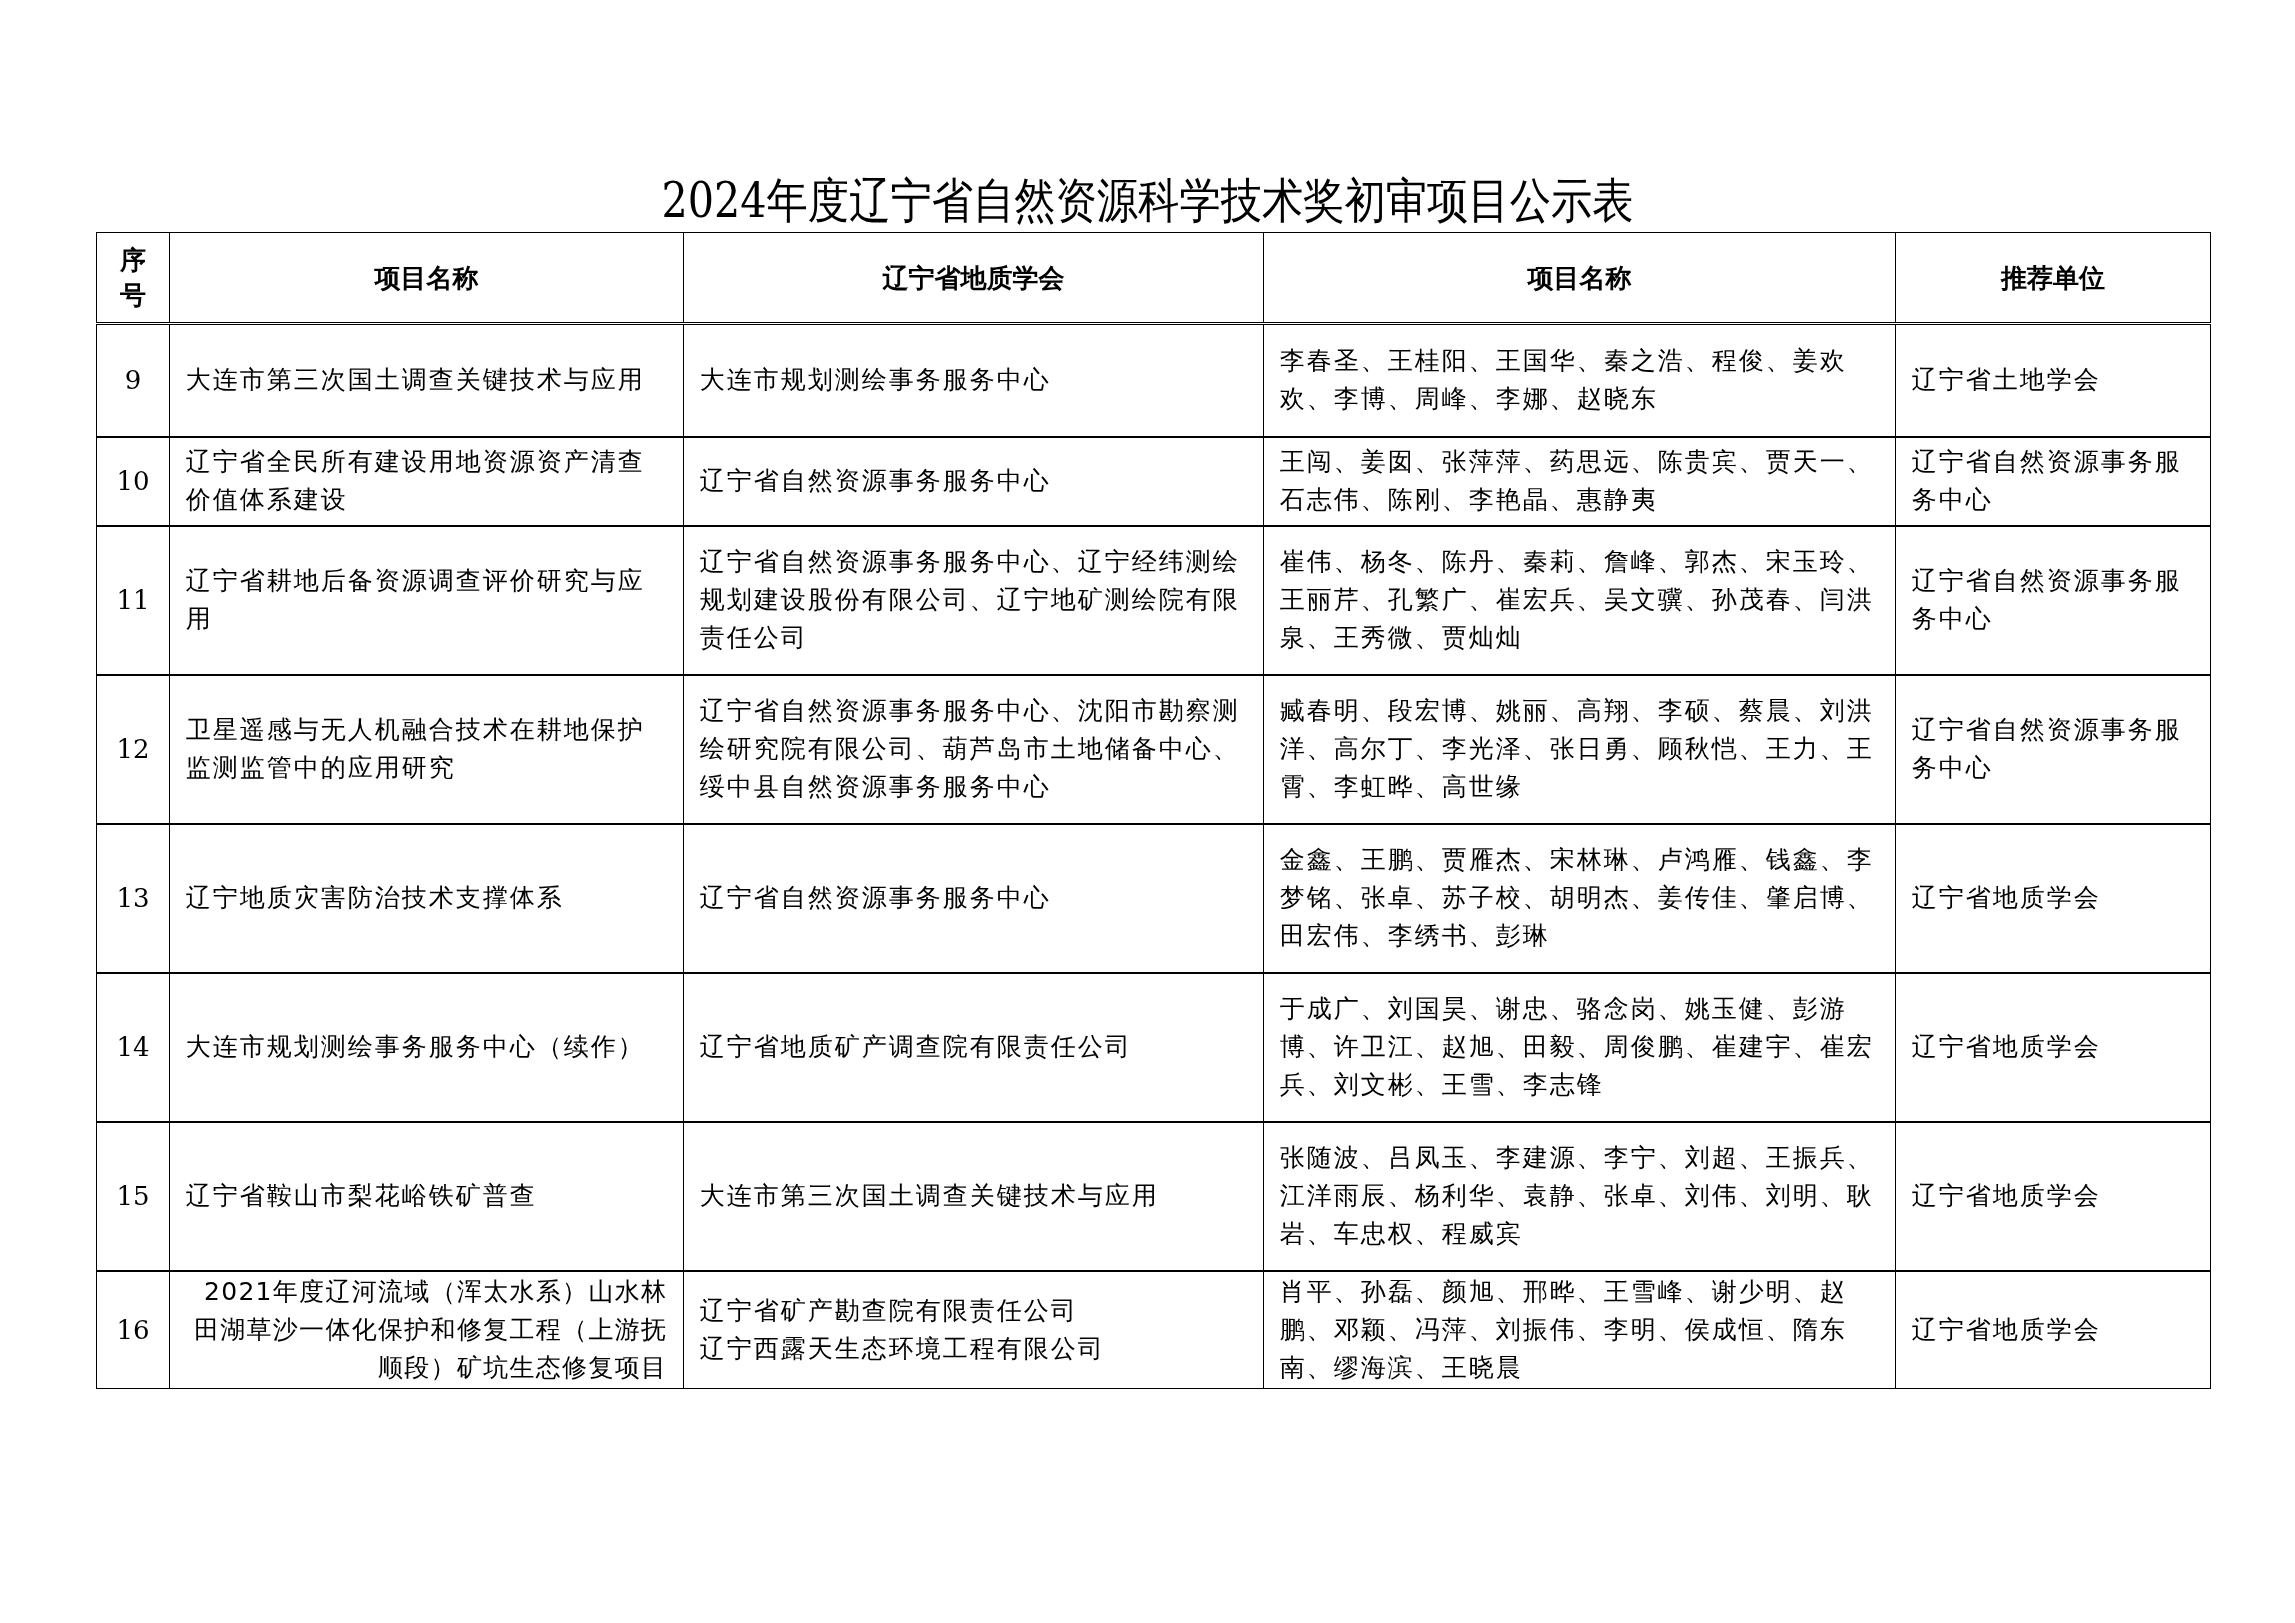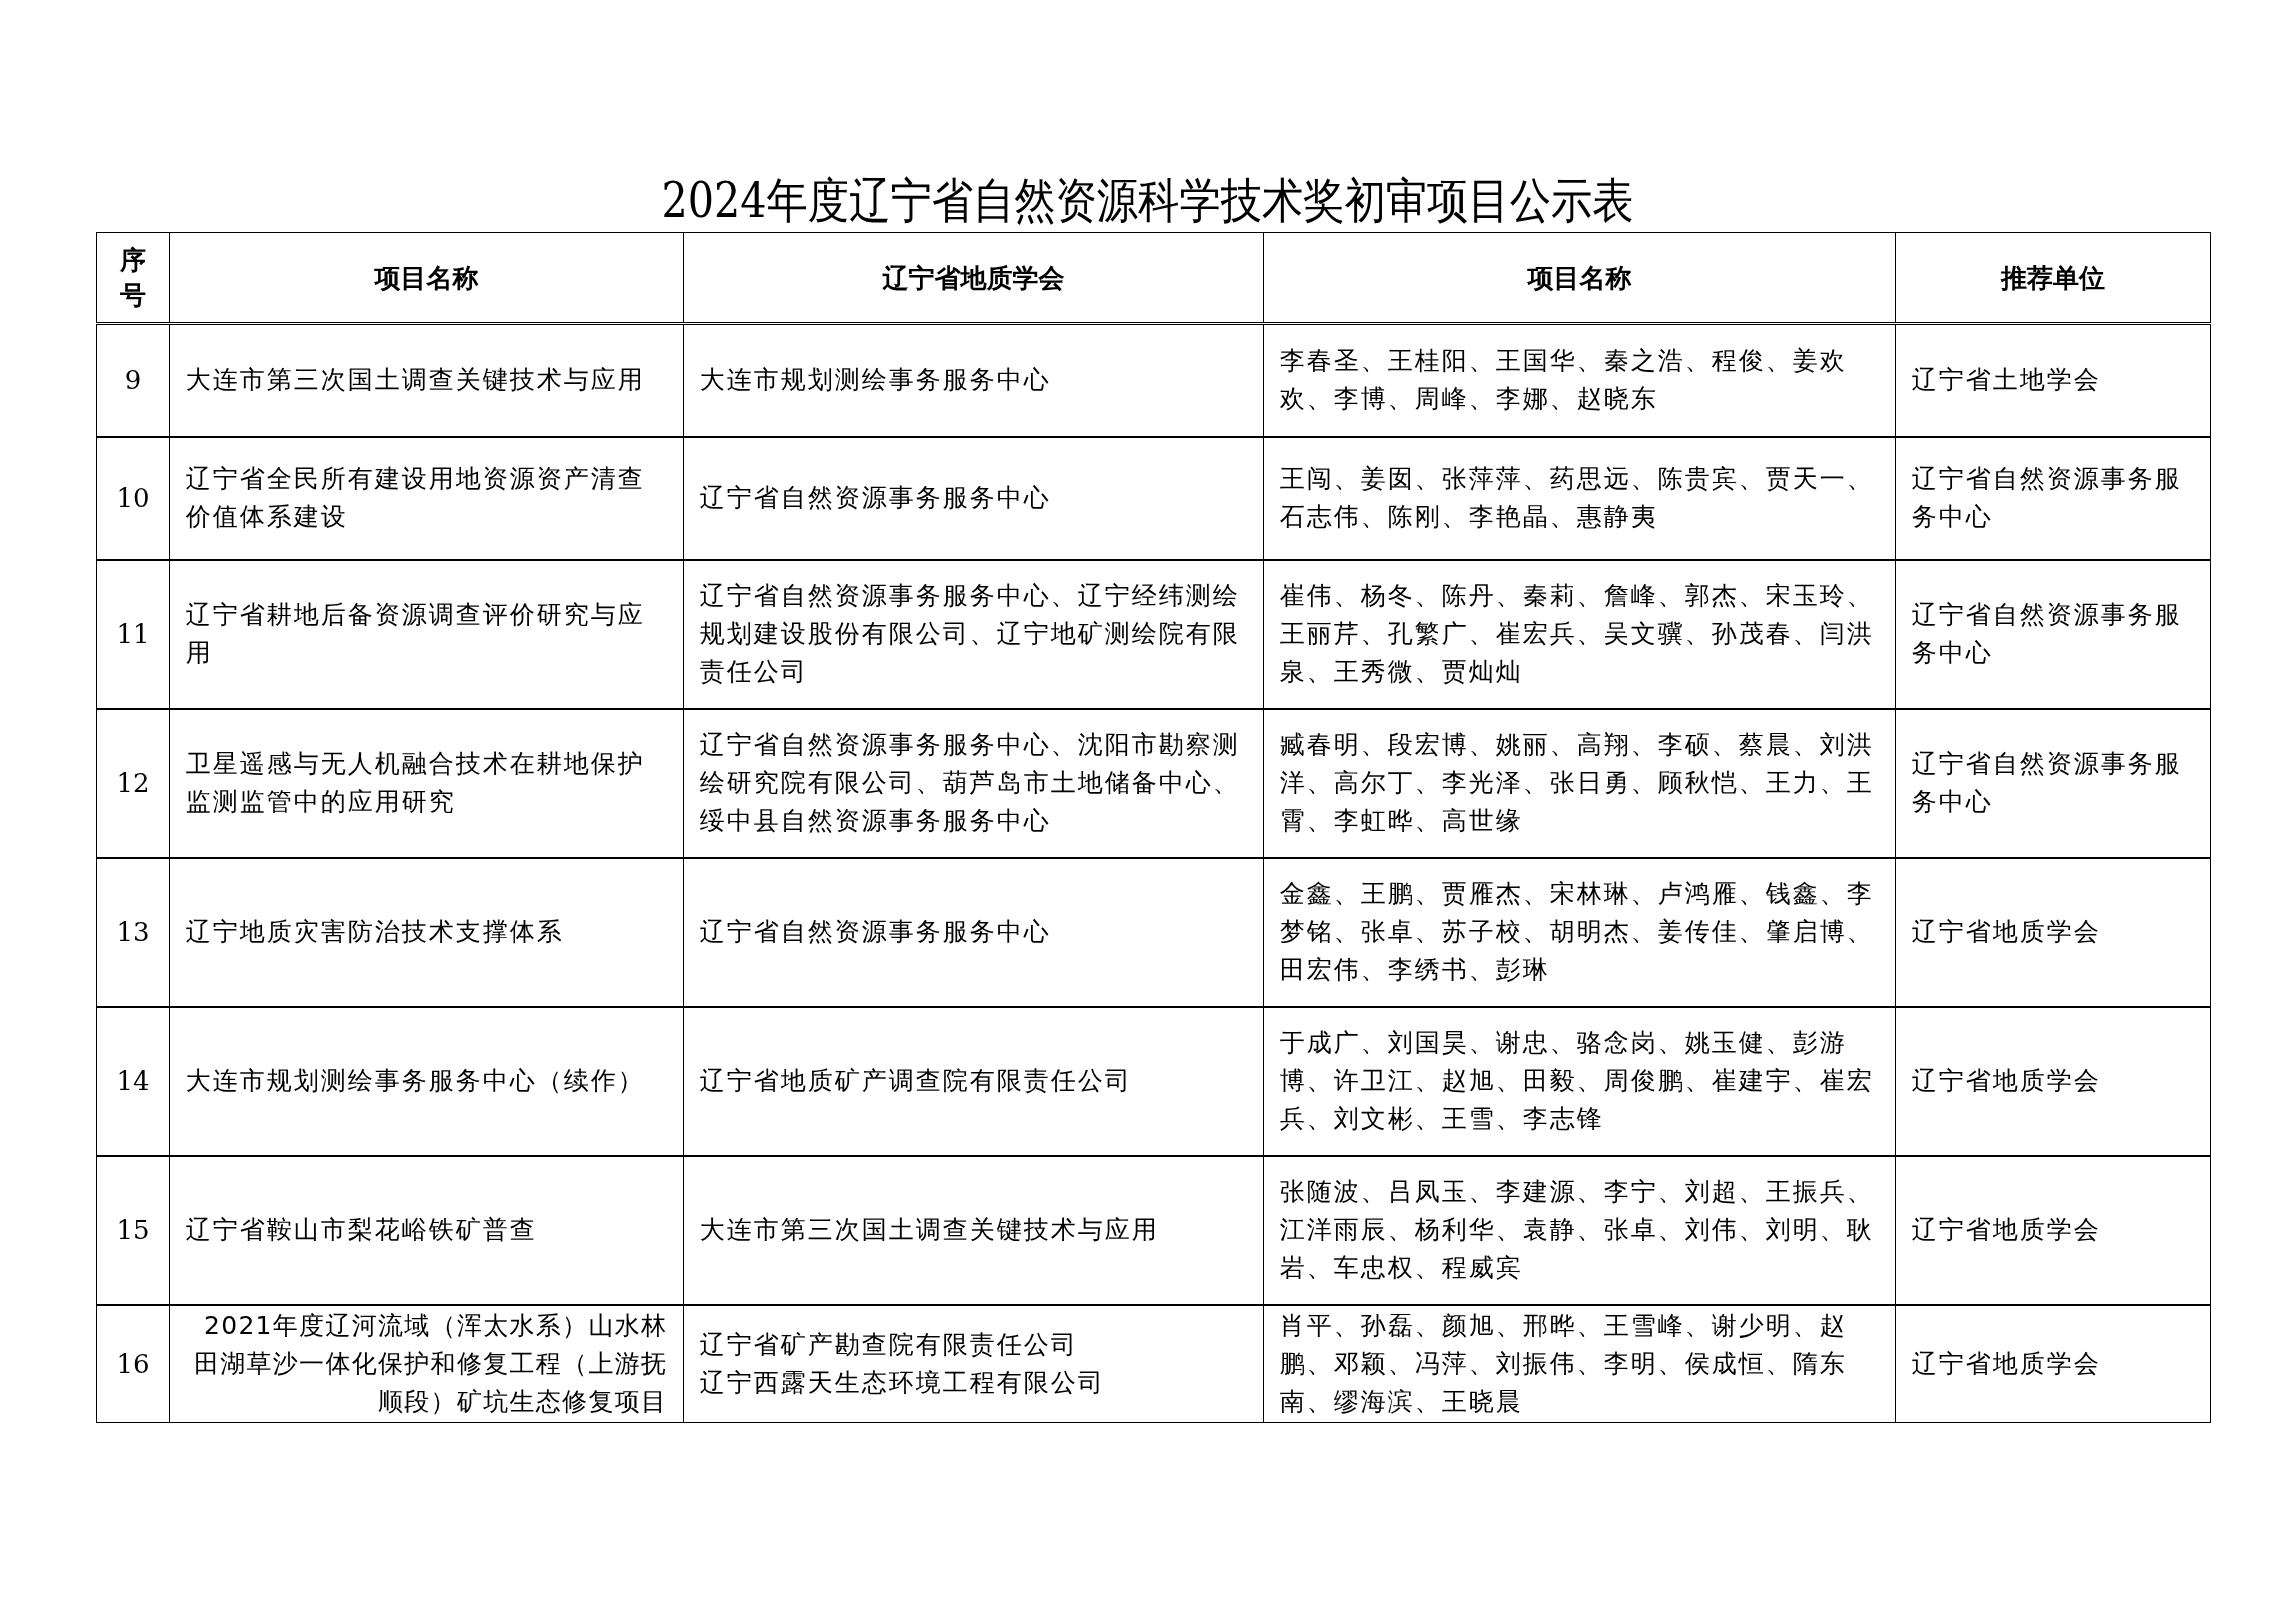--- a/index.html
+++ b/index.html
@@ -59,21 +59,21 @@
     </tr>
   </thead>
   <tbody>
     <tr style="height:113px">
       <td class="c-no">9</td>
       <td class="left">大连市第三次国土调查关键技术与应用</td>
       <td class="left">大连市规划测绘事务服务中心</td>
       <td class="left">李春圣、王桂阳、王国华、秦之浩、程俊、姜欢欢、李博、周峰、李娜、赵晓东</td>
       <td class="left">辽宁省土地学会</td>
     </tr>
-    <tr style="height:123px">
+    <tr style="height:89px">
       <td class="c-no">10</td>
       <td class="left">辽宁省全民所有建设用地资源资产清查价值体系建设</td>
       <td class="left">辽宁省自然资源事务服务中心</td>
       <td class="left">王闯、姜囡、张萍萍、药思远、陈贵宾、贾天一、石志伟、陈刚、李艳晶、惠静夷</td>
       <td class="left">辽宁省自然资源事务服务中心</td>
     </tr>
     <tr style="height:149px">
       <td class="c-no">11</td>
       <td class="left">辽宁省耕地后备资源调查评价研究与应用</td>
       <td class="left">辽宁省自然资源事务服务中心、辽宁经纬测绘规划建设股份有限公司、辽宁地矿测绘院有限责任公司</td>

